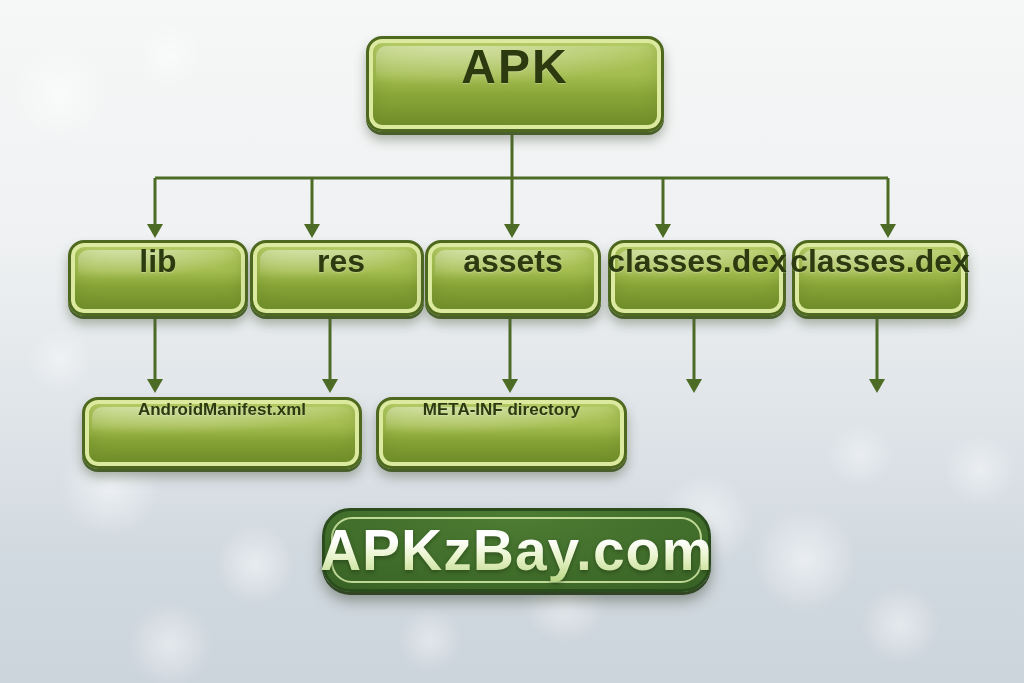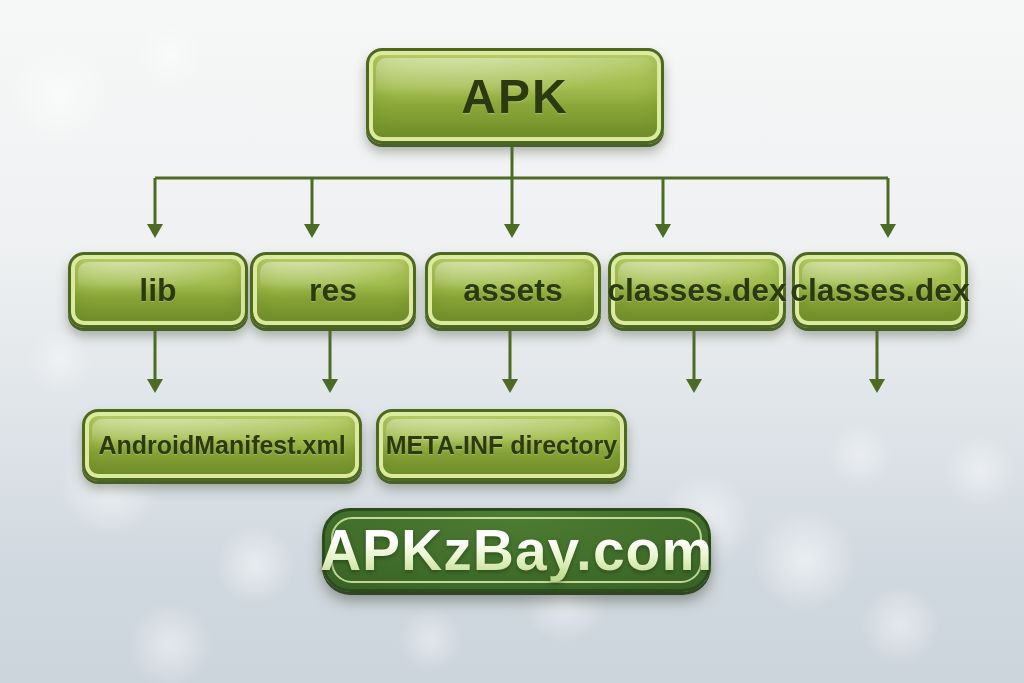--- a/index.html
+++ b/index.html
@@ -22,45 +22,44 @@
       radial-gradient(circle 72px at 805px 560px,rgba(255,255,255,.55), rgba(255,255,255,0) 72%),
       radial-gradient(circle 55px at 900px 625px,rgba(255,255,255,.45), rgba(255,255,255,0) 72%),
       radial-gradient(circle 50px at 980px 470px,rgba(255,255,255,.45), rgba(255,255,255,0) 72%),
       radial-gradient(circle 45px at 860px 455px,rgba(255,255,255,.40), rgba(255,255,255,0) 72%),
       linear-gradient(180deg,#f6f7f7 0%,#eff1f2 35%,#e0e5e9 60%,#d1d9e0 82%,#ccd4dc 100%);
   }
   .connectors{position:absolute;left:0;top:0;pointer-events:none;}
 
   .node{
     position:absolute;
-    display:flex;align-items:center;justify-content:center;
+    display:flex;align-items:flex-start;justify-content:center;
     background:linear-gradient(180deg,#b7cd68 0%,#a3bd4f 40%,#8aa739 62%,#7e9b31 100%);
     border:3px solid #4e681f;
     border-radius:16px;
     box-shadow:
       inset 0 0 0 4px #dcea9f,
       inset 0 -16px 22px rgba(70,100,20,.30),
       0 8px 12px rgba(85,95,70,.45),
       0 3px 0 #43601b;
-    margin-top: 12px;
   }
   .node::before{
     content:"";position:absolute;inset:7px;border-radius:10px;
     background:radial-gradient(130% 100% at 28% -10%, rgba(255,255,255,.50) 0%, rgba(255,255,255,.15) 45%, rgba(255,255,255,0) 62%);
     pointer-events:none;
   }
   .node-label{
     position:relative;z-index:1;
     font-weight:bold;color:#2c3a10;
     text-shadow:0 1px 1px rgba(255,255,255,.25);
     white-space:nowrap;
   }
   .node--root  .node-label{font-size:48px;letter-spacing:2px;}
   .node--mid   .node-label{font-size:32px;}
-  .node--leaf  .node-label{font-size:25px;}
+  .node--leaf  .node-label{font-size:17px;}
 
   .banner{
     position:absolute;left:322px;top:508px;width:383px;height:78px;
     display:flex;align-items:center;justify-content:center;
     border-radius:28px;
     background:radial-gradient(120% 170% at 50% 8%, #4d7c33 0%, #3e6a29 50%, #2e5220 100%);
     border:3px solid #2b4c1c;
     box-shadow:0 9px 14px rgba(70,80,60,.5), 0 3px 0 #223f15;
   }
   .banner::before{
@@ -112,21 +111,21 @@
     </g>
   </svg>
 
   <div class="node node--root" style="left:366px;top:36px;width:292px;height:90px;">
     <span class="node-label">APK</span>
   </div>
 
   <div class="node node--mid" style="left:68px;top:240px;width:174px;height:70px;">
     <span class="node-label">lib</span>
   </div>
-  <div class="node node--mid" style="left:250px;top:240px;width:160px;height:70px;">
+  <div class="node node--mid" style="left:250px;top:240px;width:160px;height:70px;padding-left:8px;">
     <span class="node-label">res</span>
   </div>
   <div class="node node--mid" style="left:425px;top:240px;width:170px;height:70px;">
     <span class="node-label">assets</span>
   </div>
   <div class="node node--mid" style="left:608px;top:240px;width:172px;height:70px;">
     <span class="node-label">classes.dex</span>
   </div>
   <div class="node node--mid" style="left:792px;top:240px;width:170px;height:70px;">
     <span class="node-label">classes.dex</span>

